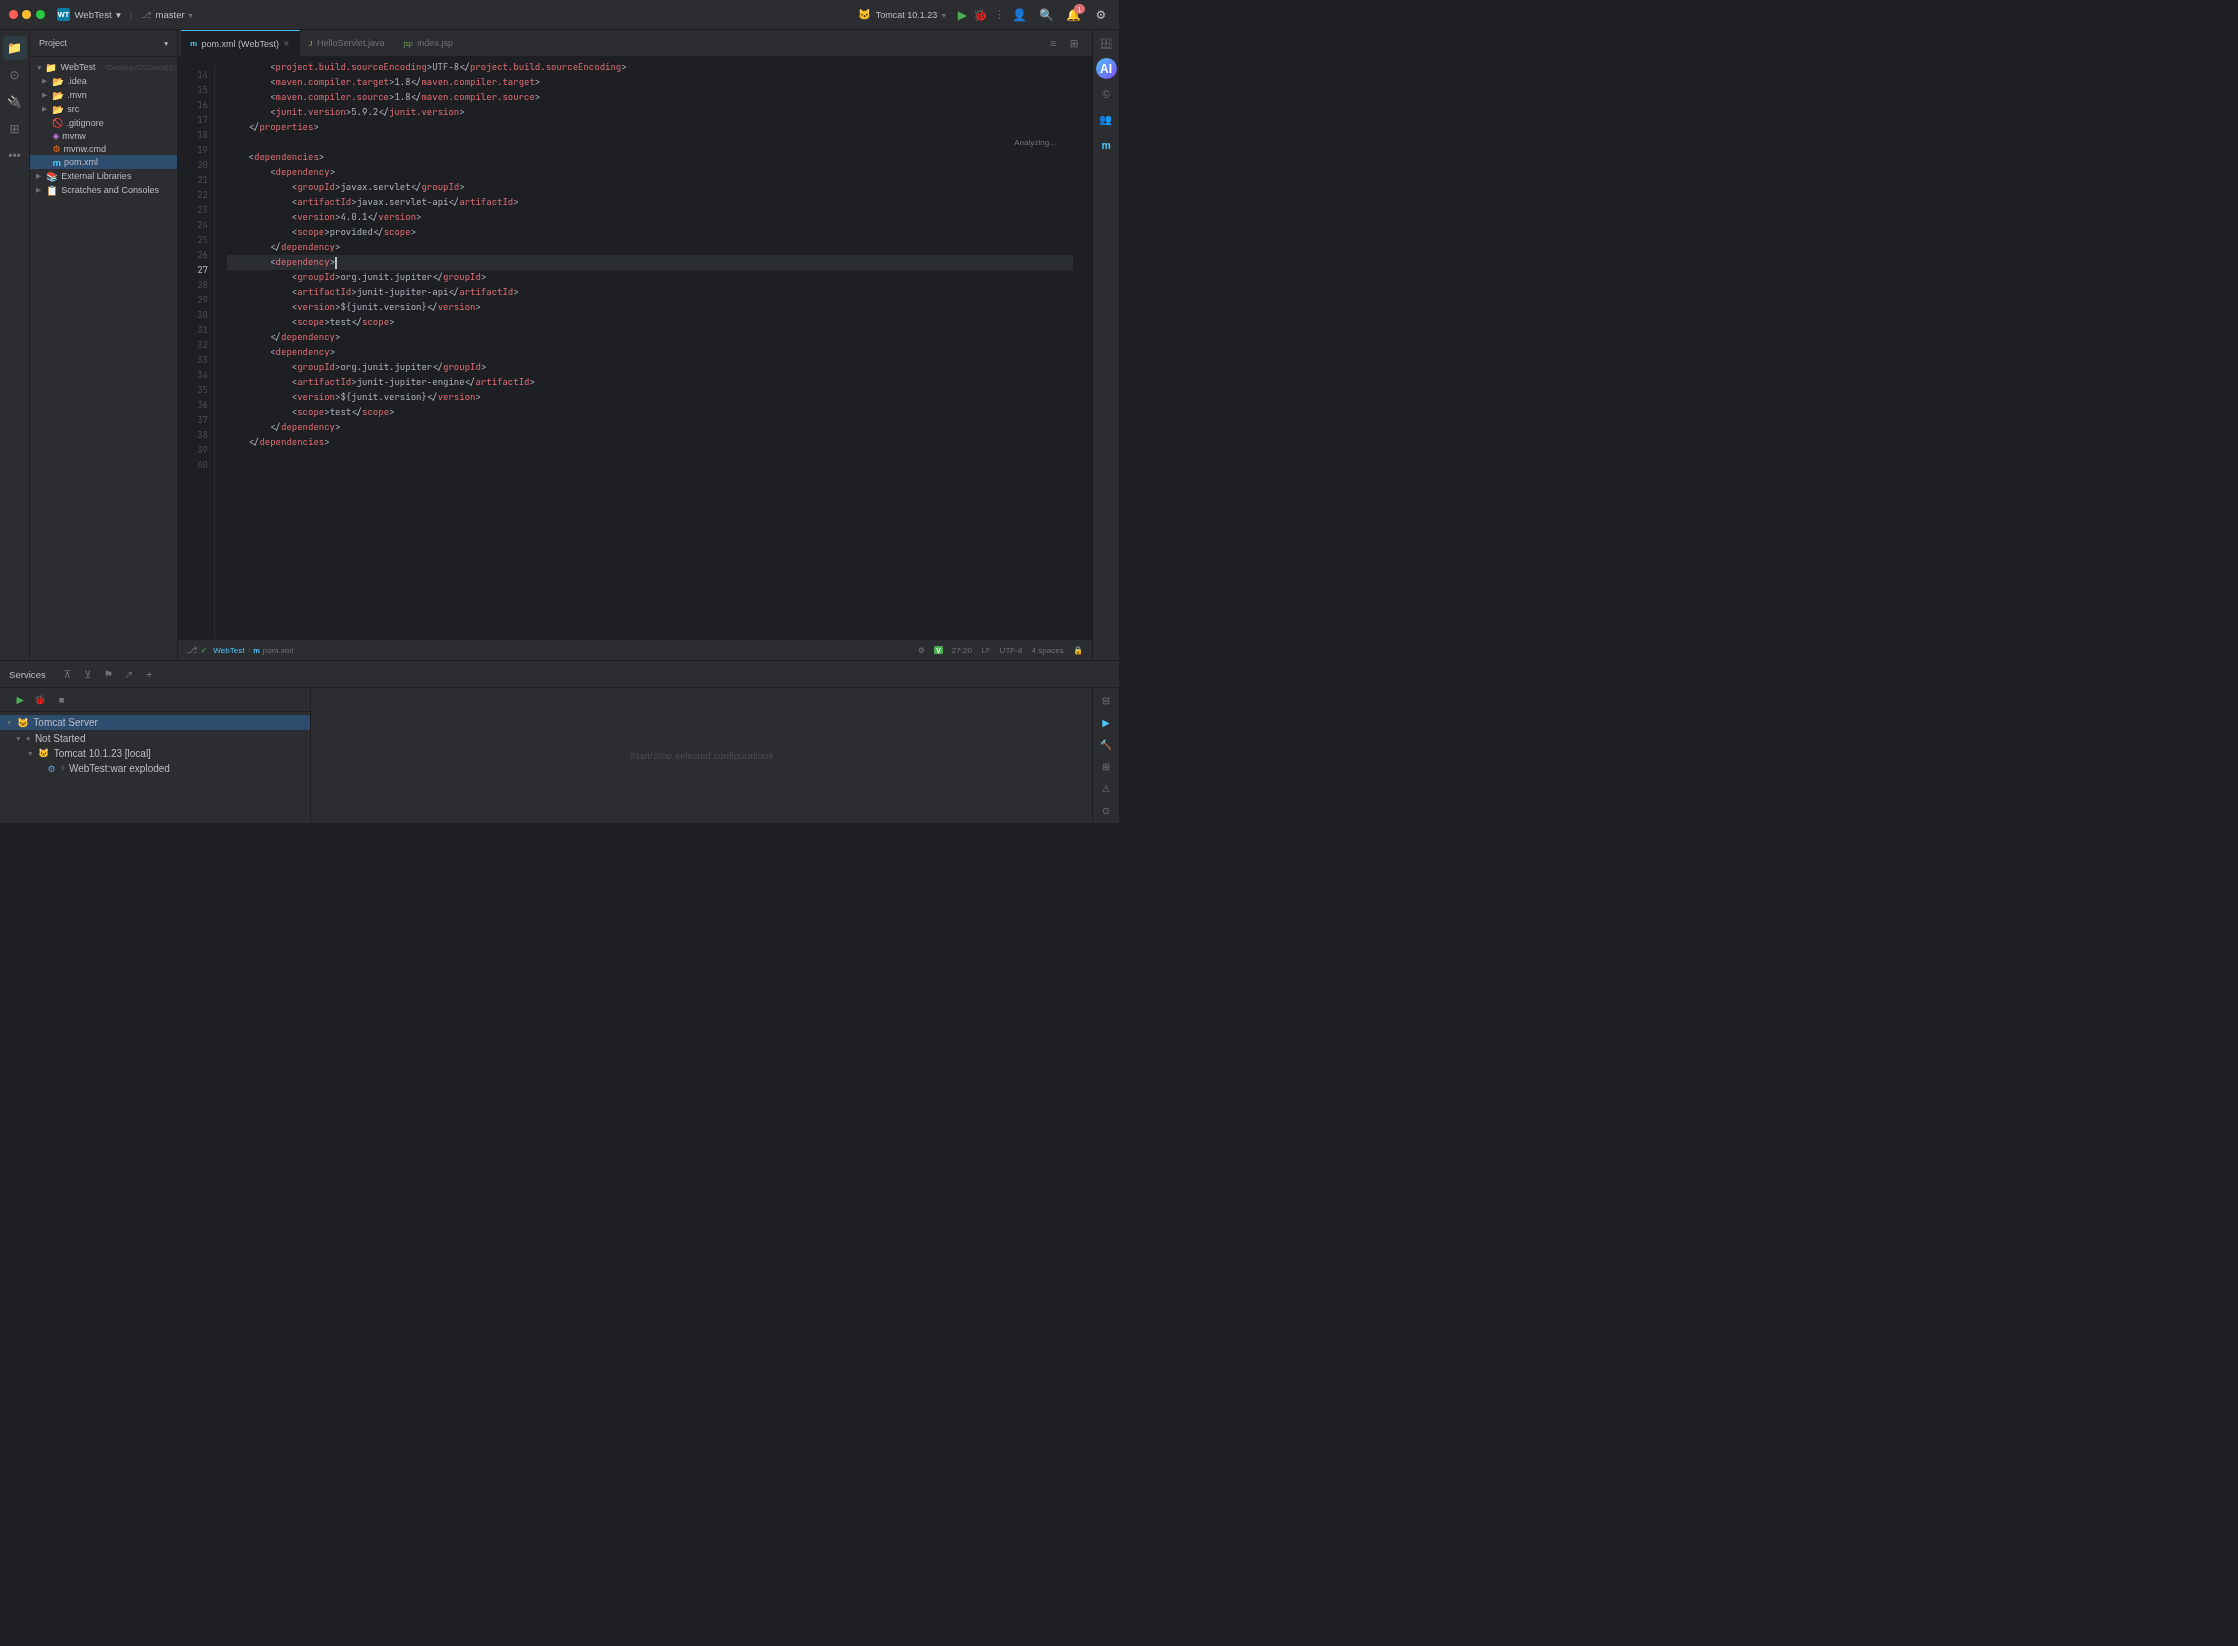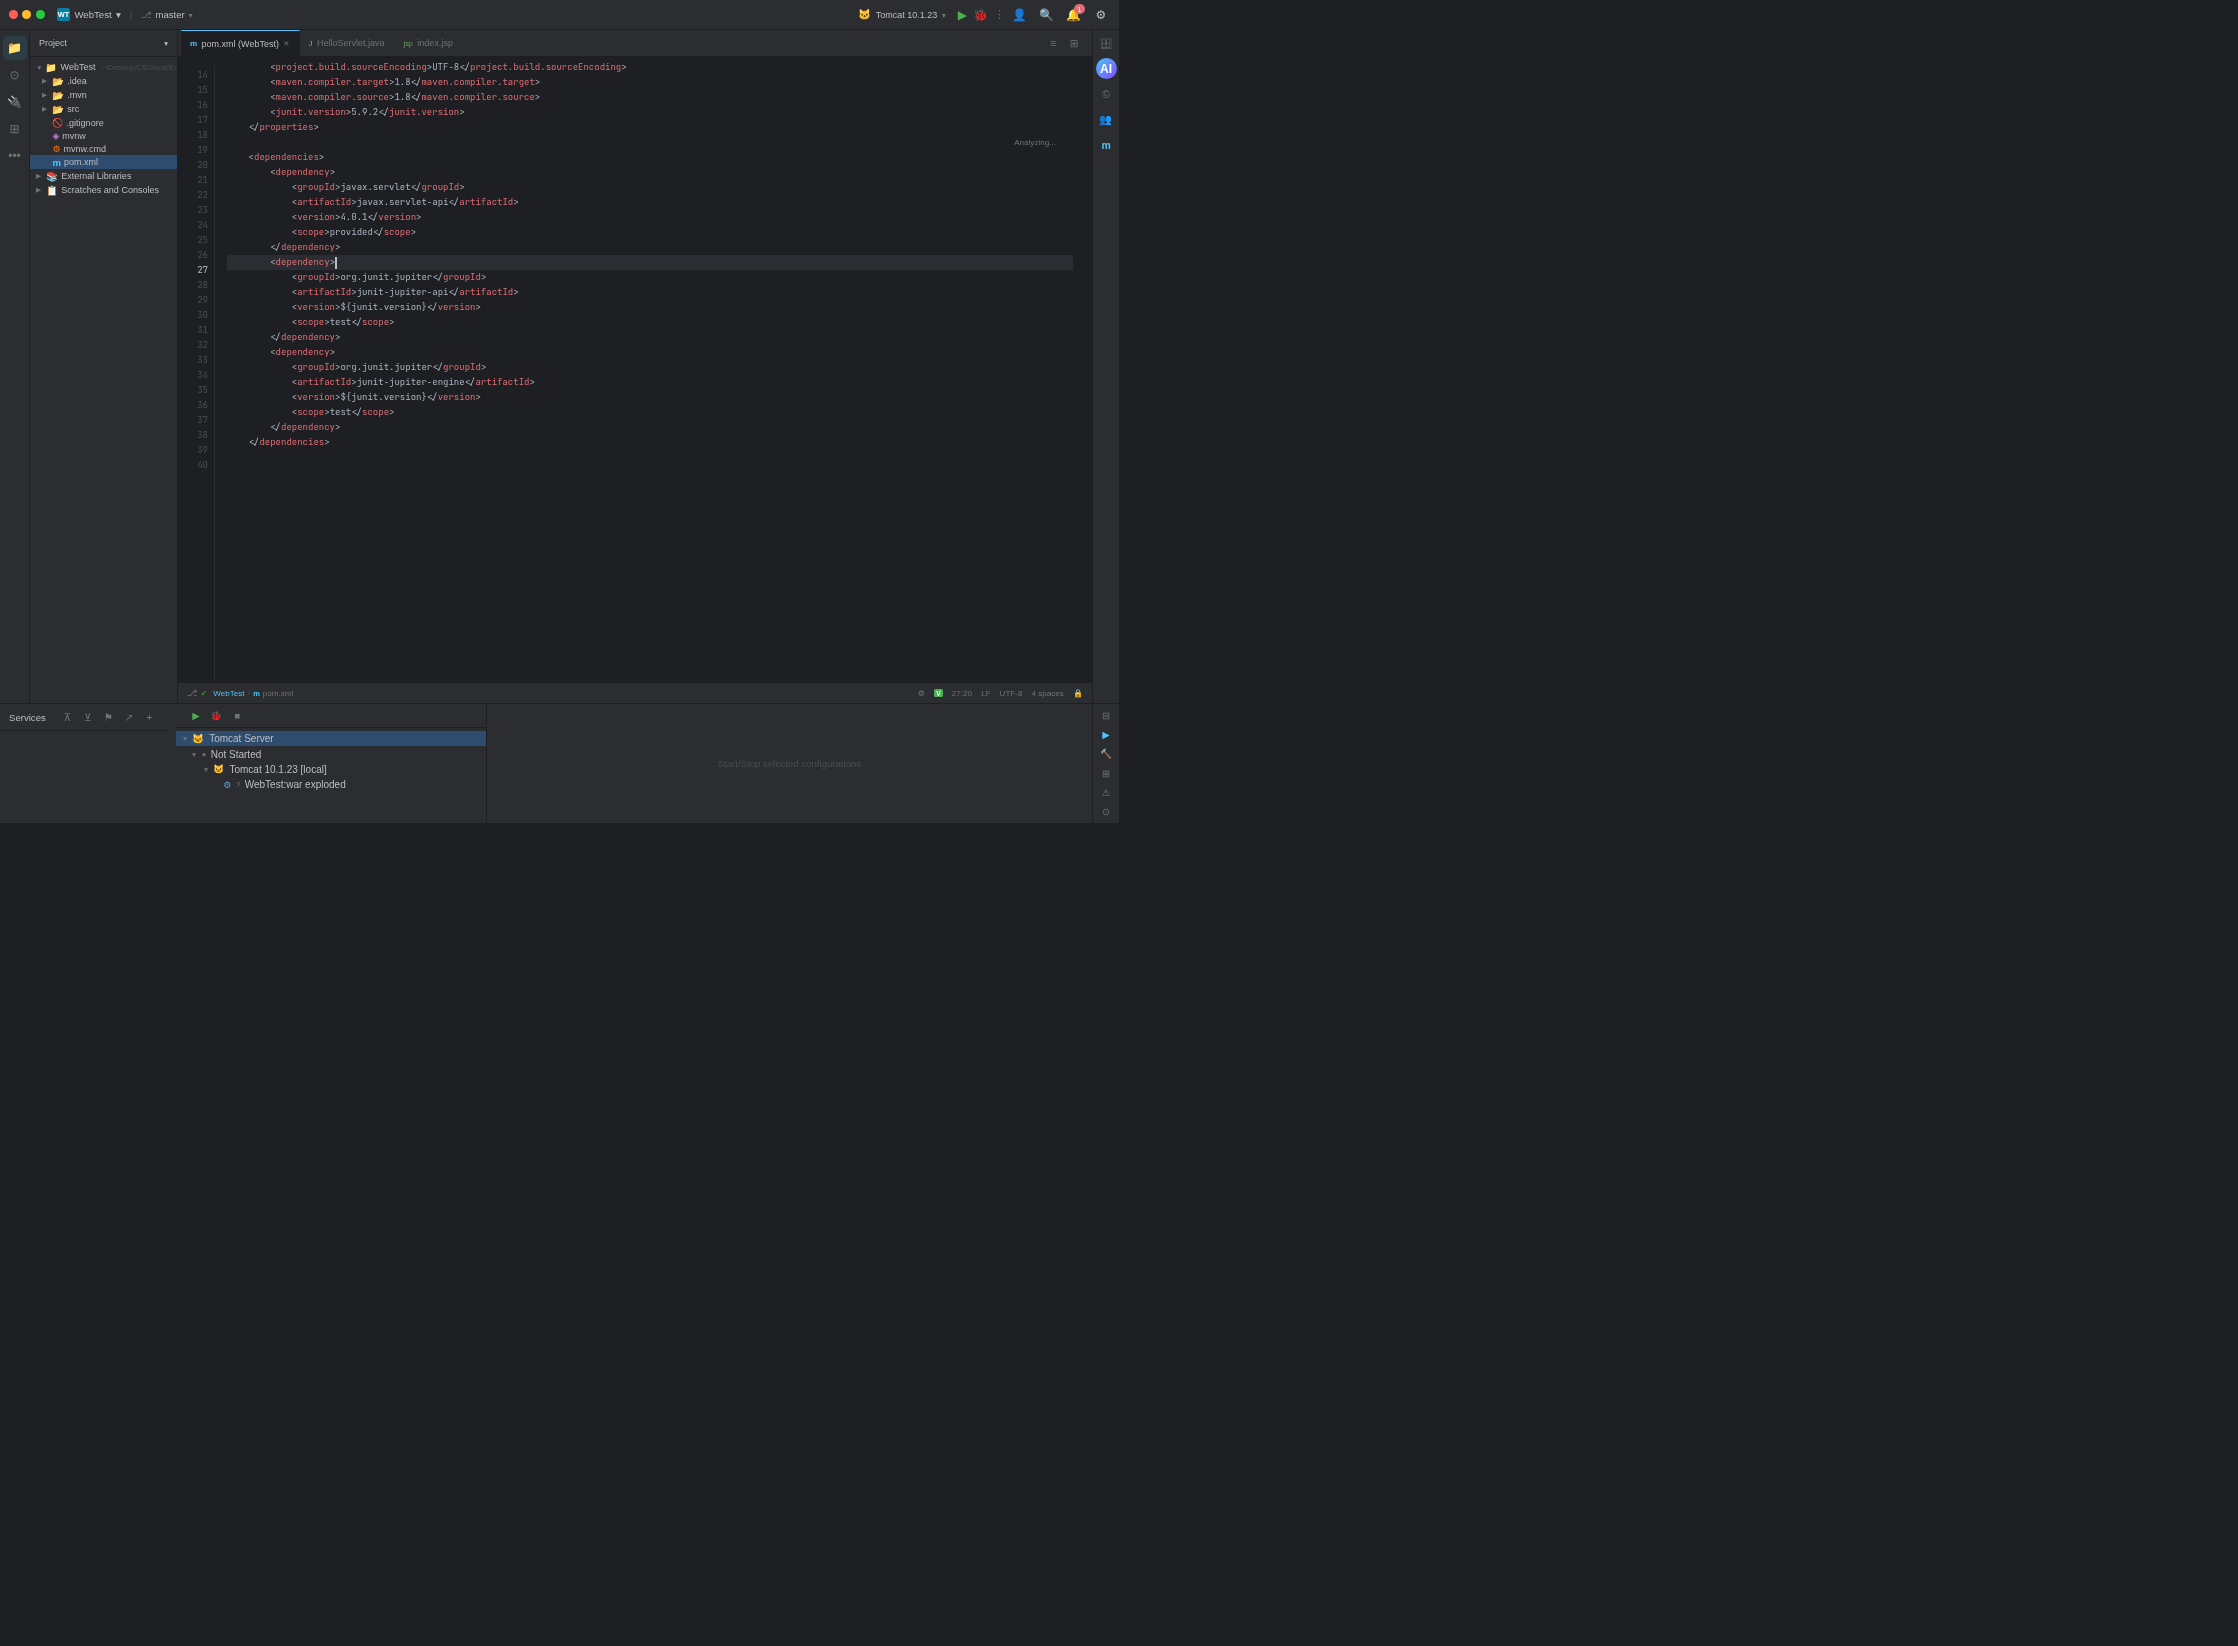--- a/index.html
+++ b/index.html
@@ -372,25 +372,24 @@
     }
     .badge {
       position: absolute; top: -1.5px; right: -1.5px;
       background: #e06c75; color: white;
       width: 10.4px; height: 10.4px; border-radius: 50%;
       font-size: 6.7px; display: flex; align-items: center; justify-content: center;
     }
 
     .bottom-section {
       display: flex;
-      flex-direction: row;
-      height: 120px;
+      flex-direction: column;
+      height: 163px;
       background: #2b2d30;
       border-top: 1.5px solid #1e1f22;
-      gap: 8px;
     }
 
     .full-layout {
       display: flex;
       flex-direction: column;
       height: 823px;
     }
     .middle-section {
       display: flex;
       flex: 1;

